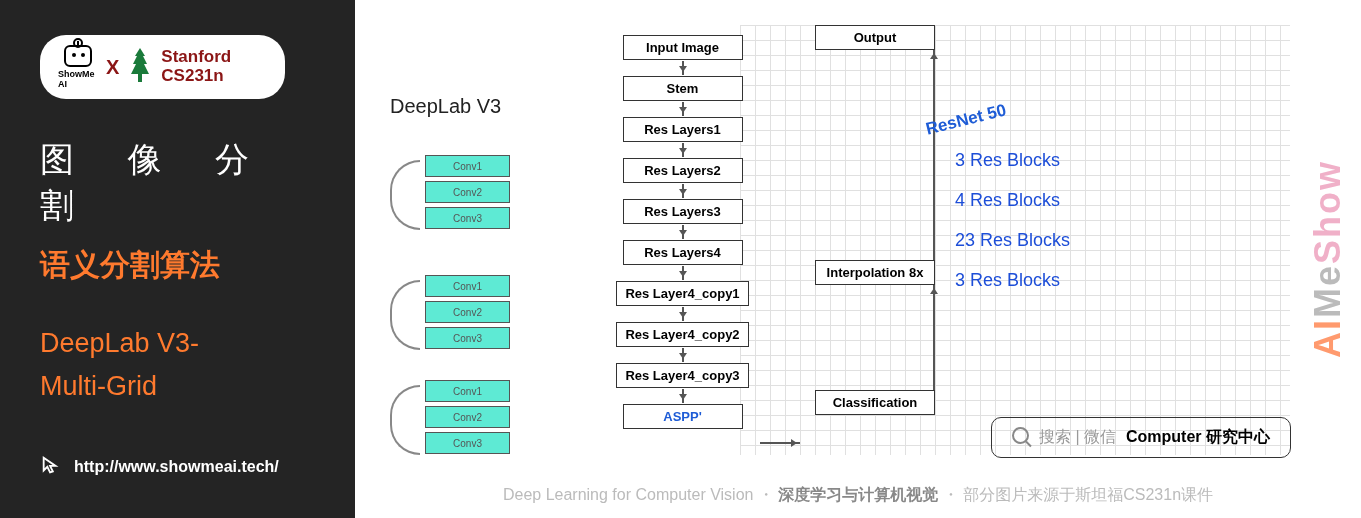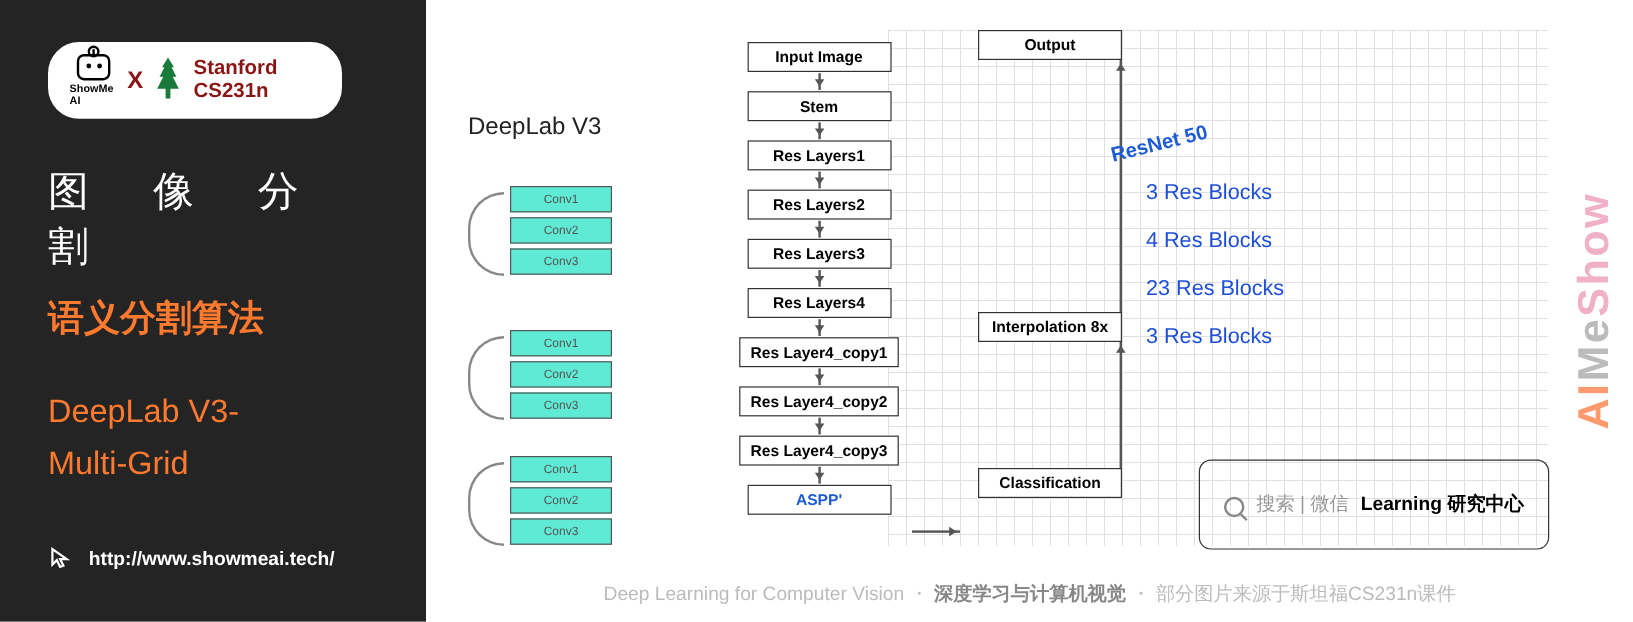--- a/index.html
+++ b/index.html
@@ -54,21 +54,21 @@
 
 .resnet{position:absolute;left:570px;top:110px;color:#1e5cd6;font-size:17px;font-weight:600;transform:rotate(-14deg)}
 .blocks{position:absolute;left:600px;font-size:18px;color:#1d4ed8;font-weight:500}
 .b1{top:150px}.b2{top:190px}.b3{top:230px}.b4{top:270px}
 
 .vshow{position:absolute;right:12px;top:50%;transform:translateY(-50%) rotate(180deg);writing-mode:vertical-rl;font-size:36px;font-weight:900;letter-spacing:2px}
 .vshow .s1{color:#f0b0c8}
 .vshow .s2{color:#bbb}
 .vshow .s3{color:#ff9a6e}
 
-.search{position:absolute;right:70px;bottom:60px;border:1.5px solid #333;border-radius:10px;padding:26px 20px;display:flex;align-items:flex-end;gap:10px}
+.search{position:absolute;right:70px;bottom:60px;border:1.5px solid #333;border-radius:10px;padding:9px 20px;display:flex;align-items:flex-start;gap:10px}
 .sicon{width:17px;height:17px;border:2px solid #888;border-radius:50%;position:relative}
 .sicon:after{content:"";position:absolute;width:7px;height:2px;background:#888;bottom:-3px;right:-5px;transform:rotate(45deg)}
 .stxt{color:#999;font-size:16px}
 .stxt2{color:#000;font-weight:700;font-size:16px}
 
 .footer{position:absolute;bottom:12px;left:0;right:0;text-align:center;font-size:16px;color:#bbb}
 .footer .em{color:#888;font-weight:700}
 </style>
 </head>
 <body>
@@ -175,19 +175,19 @@
   <div class="blocks b3">23 Res Blocks</div>
   <div class="blocks b4">3 Res Blocks</div>
 
   <div class="vshow">
     <span class="s3">AI</span><span class="s2">Me</span><span class="s1">Show</span>
   </div>
 
   <div class="search">
     <div class="sicon"></div>
     <span class="stxt">搜索 | 微信</span>
-    <span class="stxt2">Learning 研究中心</span>
+    <span class="stxt2">Computer 研究中心</span>
   </div>
 
   <div class="footer">
     <span>Deep Learning for Computer Vision ・ </span><span class="em">深度学习与计算机视觉</span><span> ・ 部分图片来源于斯坦福CS231n课件</span>
   </div>
 </div>
 
 </body></html>

